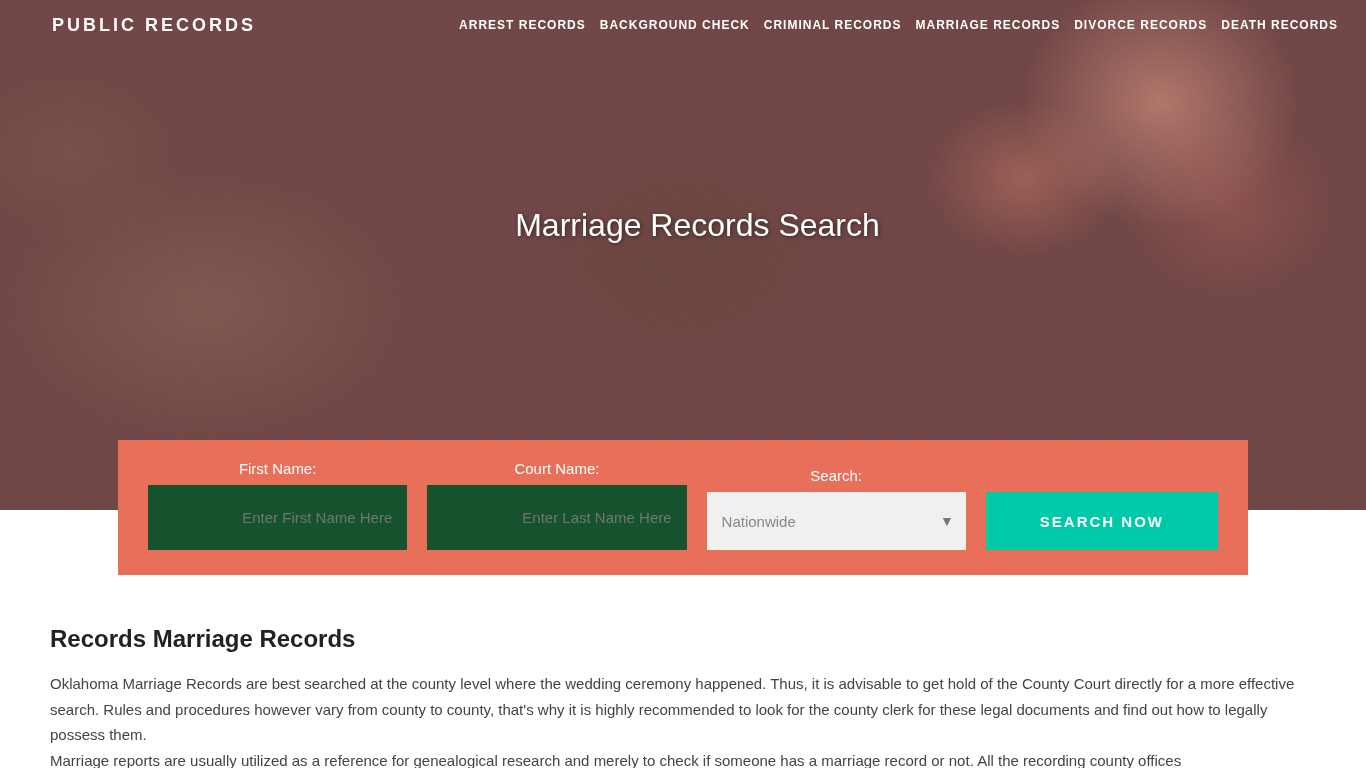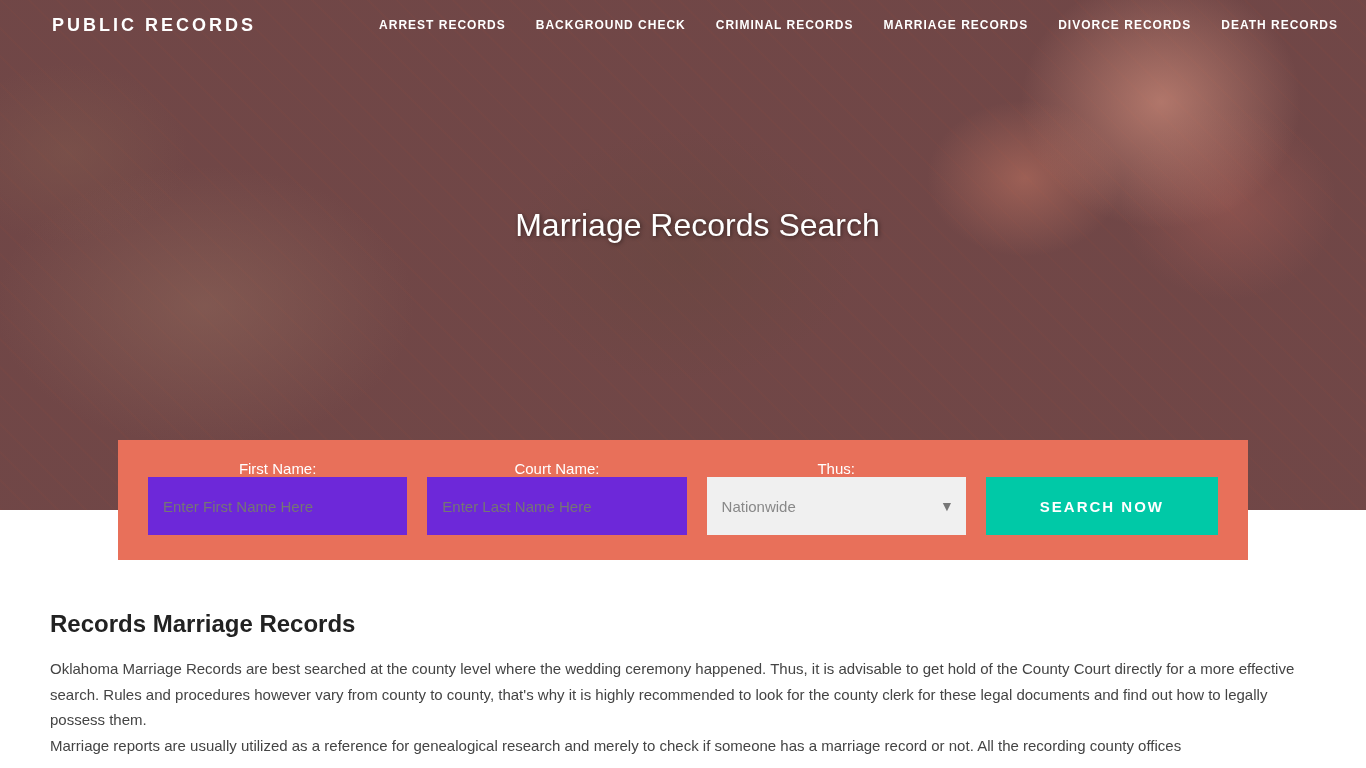--- a/index.html
+++ b/index.html
@@ -33,21 +33,21 @@
     .logo {
       color: white;
       font-size: 18px;
       font-weight: bold;
       letter-spacing: 3px;
       text-transform: uppercase;
     }
 
     .nav {
       display: flex;
-      gap: 30px;
+      gap: 14px;
       margin-left: 27px;
     }
 
     .nav-item {
       color: white;
       font-size: 12px;
       font-weight: bold;
       letter-spacing: 1px;
       text-transform: uppercase;
       cursor: pointer;
@@ -120,20 +120,21 @@
       width: 1130px;
       padding: 20px 30px 25px;
       display: flex;
       align-items: flex-end;
       gap: 20px;
     }
 
     .form-group {
       display: flex;
       flex-direction: column;
+      gap: 8px;
     }
 
     .form-group.first-name {
       flex: 1;
     }
 
     .form-group.last-name {
       flex: 1;
     }
 
@@ -143,27 +144,28 @@
 
     .form-label {
       color: white;
       font-size: 15px;
       font-weight: 500;
       text-align: center;
     }
 
     .form-input {
       width: 100%;
-      height: 58px;
+      height: 65px;
       padding: 0 15px;
       font-size: 15px;
       color: #aaa;
       border: none;
       outline: none;
-      background: #6d28d9;
+      background: #14532d;
+      text-align: right;
     }
 
     .form-select-wrapper {
       position: relative;
       width: 100%;
     }
 
     .form-select {
       width: 100%;
       height: 58px;
@@ -251,21 +253,21 @@
       <label class="form-label">First Name:</label>
       <input class="form-input" type="text" placeholder="Enter First Name Here" style="">
     </div>
 
     <div class="form-group last-name">
       <label class="form-label">Court Name:</label>
       <input class="form-input" type="text" placeholder="Enter Last Name Here" style="">
     </div>
 
     <div class="form-group state">
-      <label class="form-label">Thus:</label>
+      <label class="form-label">Search:</label>
       <div class="form-select-wrapper">
         <select class="form-select">
           <option>Nationwide</option>
           <option>Alabama</option>
           <option>Alaska</option>
           <option>Arizona</option>
           <option>Arkansas</option>
           <option>California</option>
           <option>Colorado</option>
           <option>Connecticut</option>

